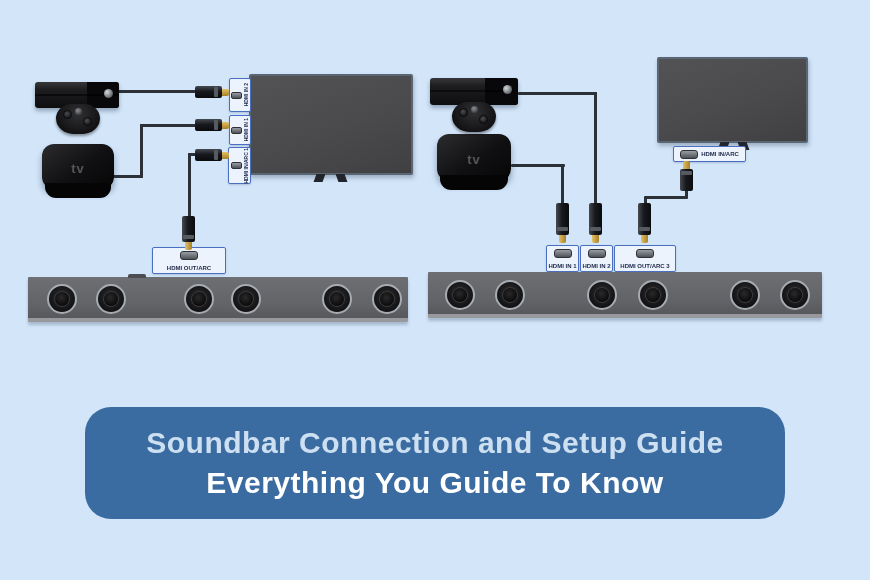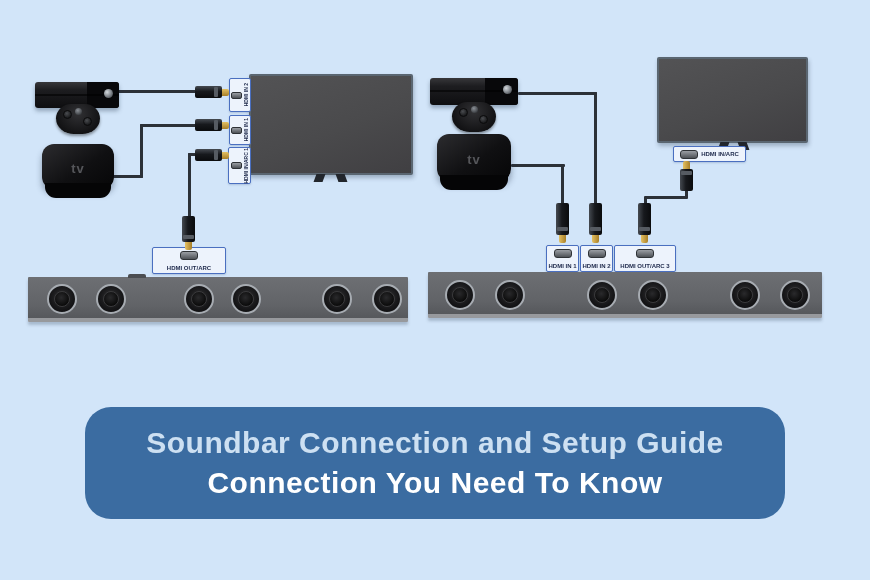--- a/index.html
+++ b/index.html
@@ -265,16 +265,16 @@
       <div class="speaker" style="left:67px;top:8px;"></div>
       <div class="speaker" style="left:159px;top:8px;"></div>
       <div class="speaker" style="left:210px;top:8px;"></div>
       <div class="speaker" style="left:302px;top:8px;"></div>
       <div class="speaker" style="left:352px;top:8px;"></div>
     </div>
   </div>
 
   <div class="banner">
     <div class="title">Soundbar Connection and Setup Guide</div>
-    <div class="subtitle">Connection You Need To Know</div>
+    <div class="subtitle">Everything You Guide To Know</div>
   </div>
 
 </div>
 
 </body></html>

